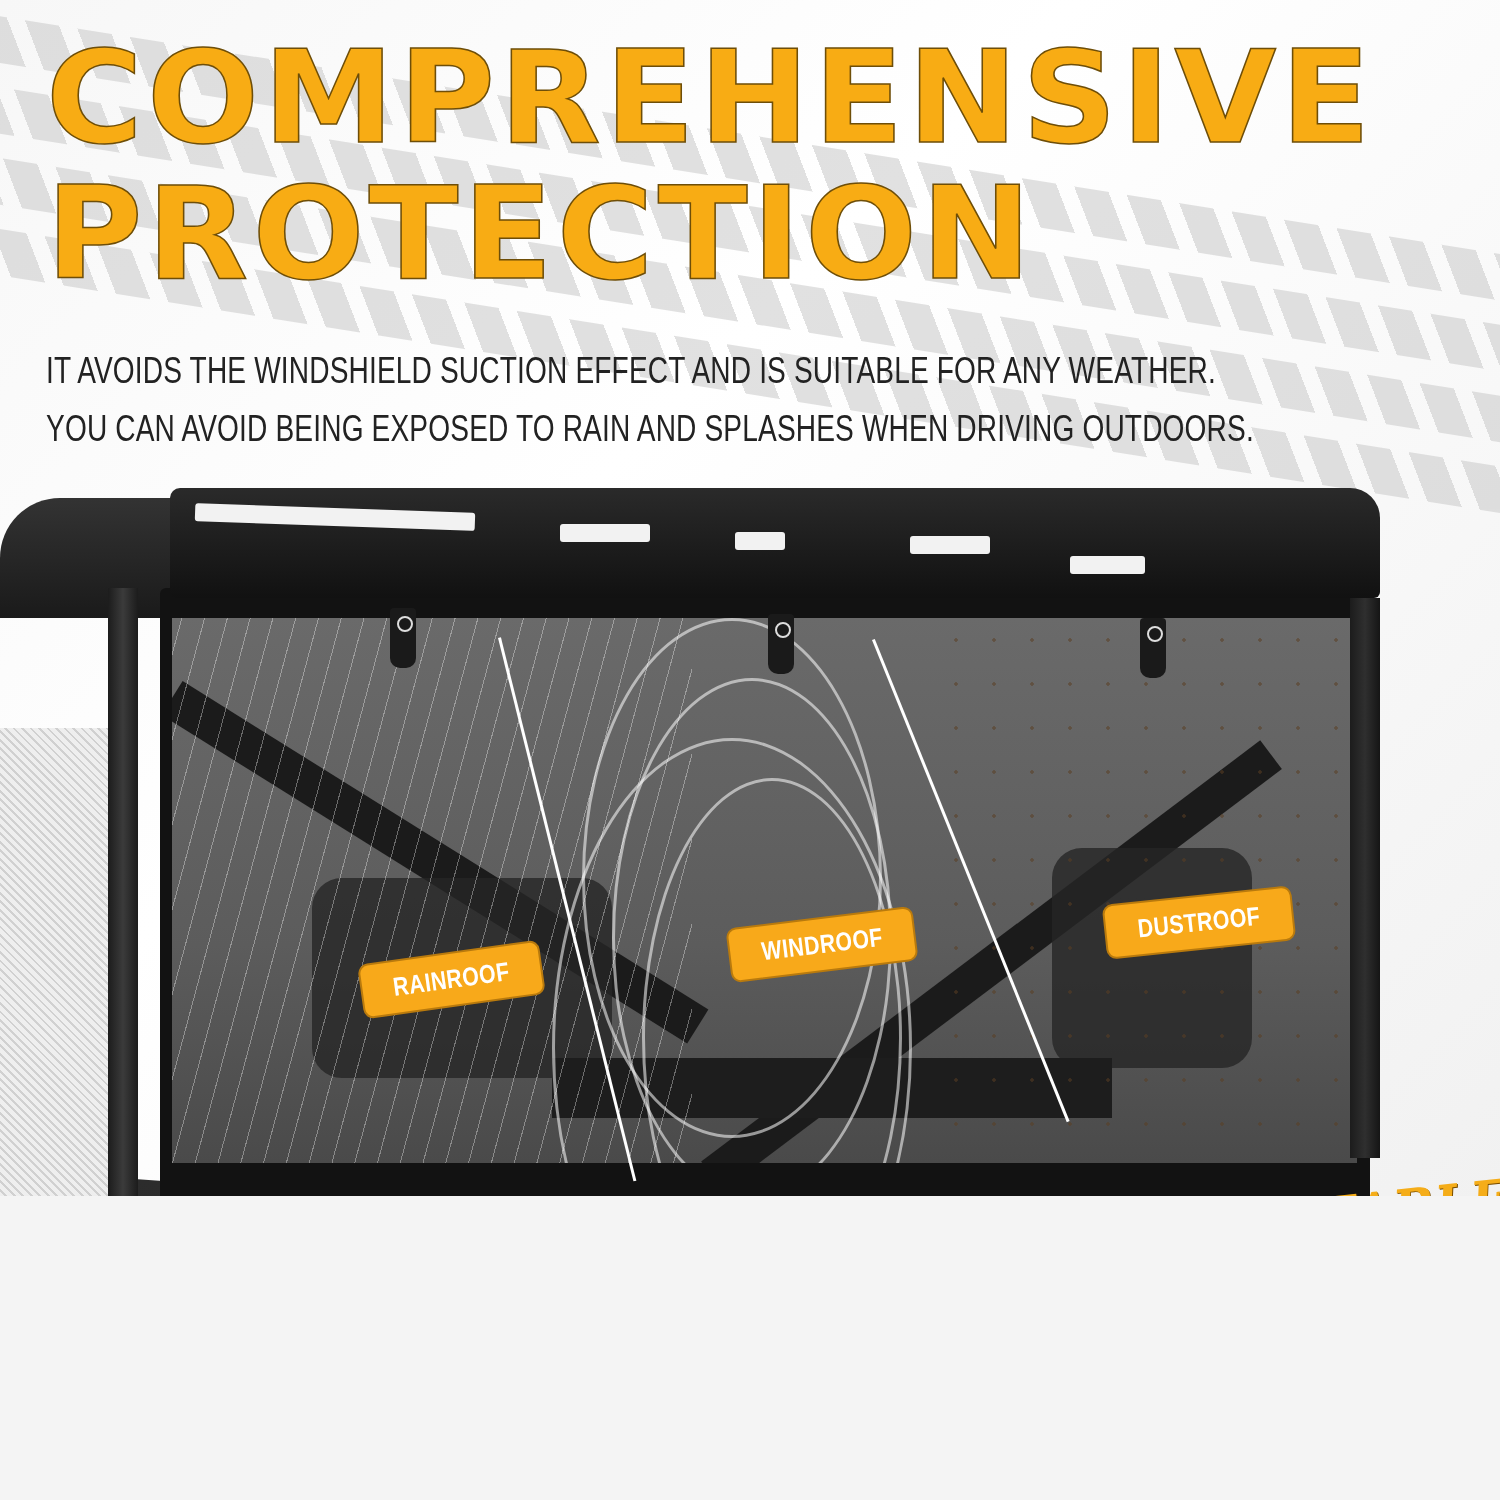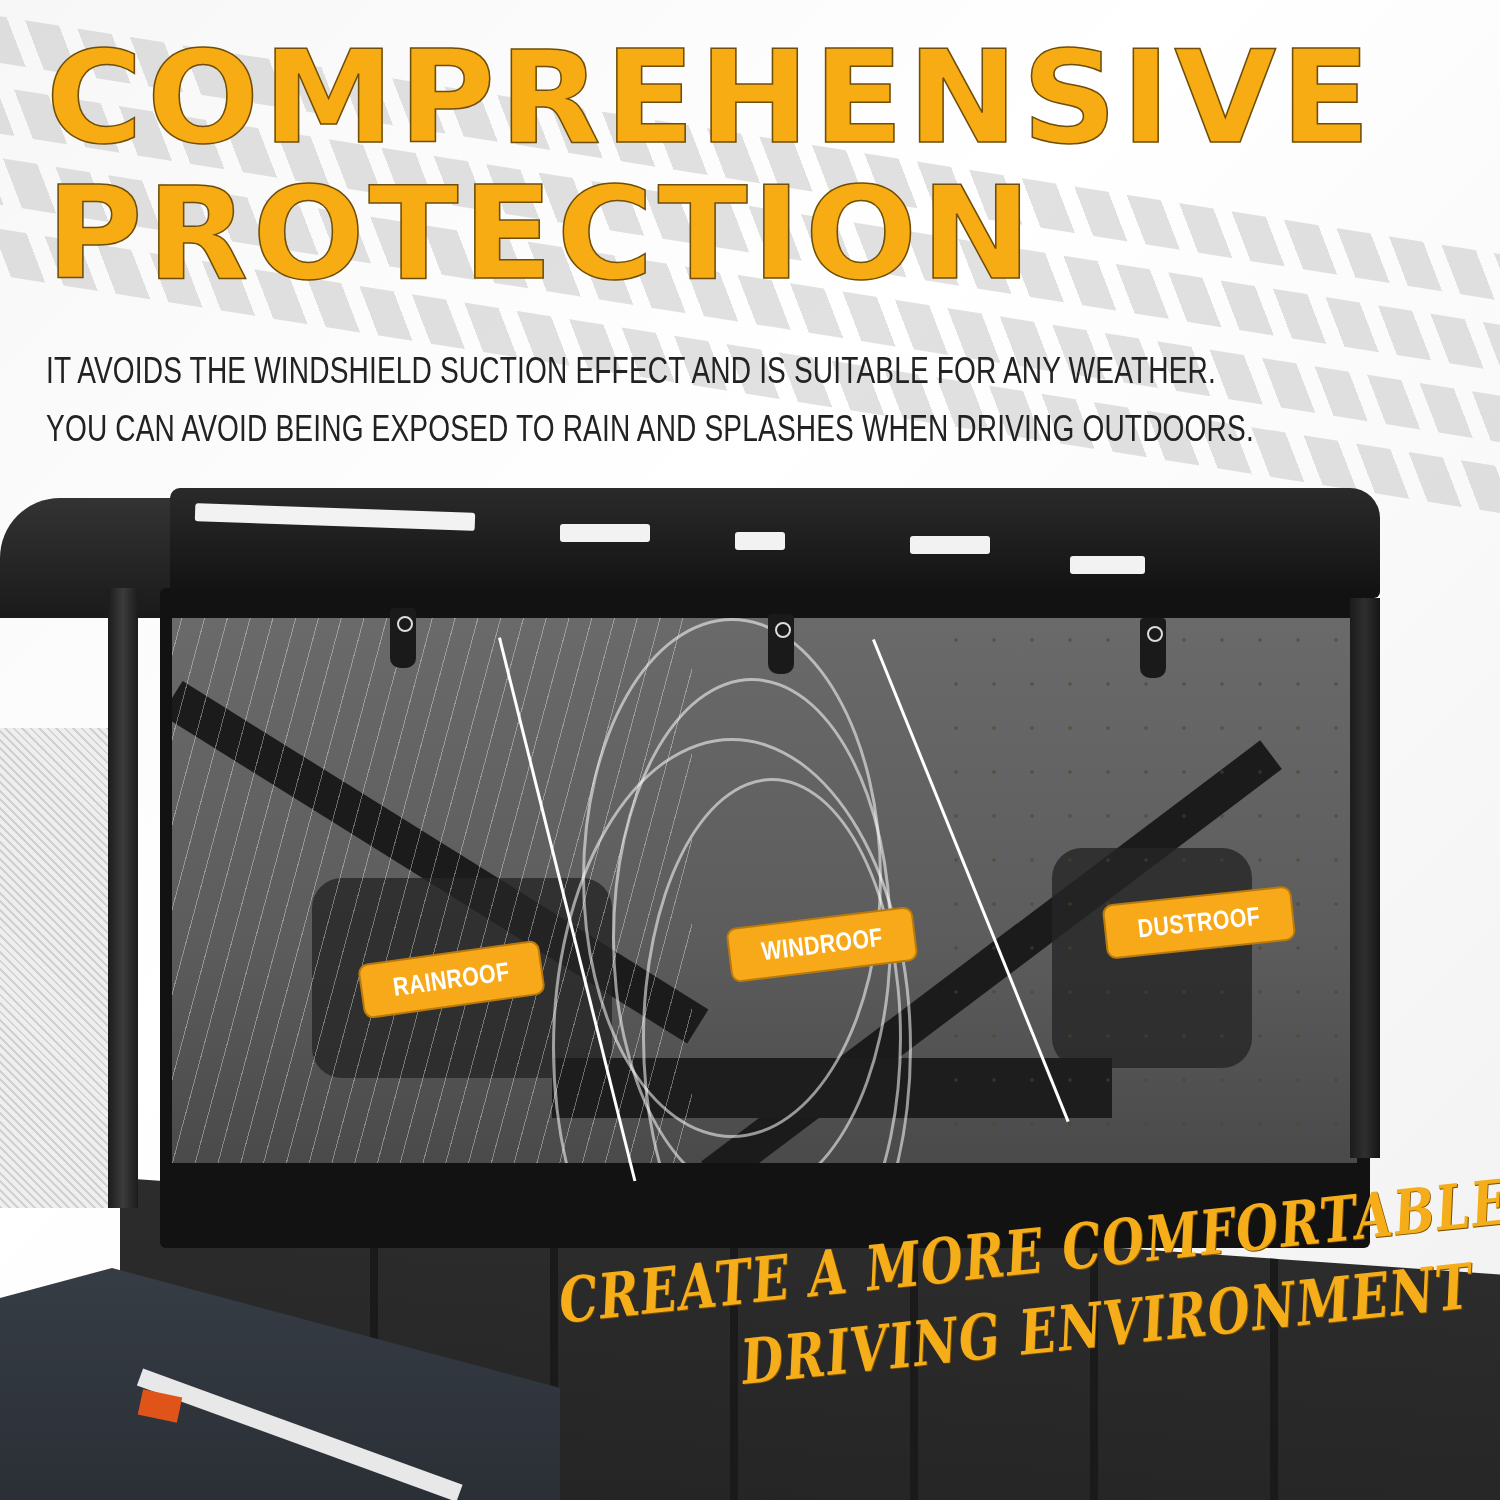--- a/index.html
+++ b/index.html
@@ -1,19 +1,19 @@
 <!DOCTYPE html>
 <html><head>
   <meta charset="utf-8">
   <style>
     * { margin: 0; padding: 0; box-sizing: border-box; }
     html, body { width: 1500px; height: 1500px; overflow: hidden; background: #f4f4f4; }
     body { position: relative; font-family: "Liberation Sans", sans-serif; }
 
-    .page { position: relative; width: 1500px; height: 1500px; overflow: hidden;
+    .page { position: relative; width: 1500px; height: 1196px; overflow: hidden;
       background: linear-gradient(135deg, #f7f7f7 0%, #ffffff 40%, #f1f1f1 100%); }
 
     
     .tire-track { position: absolute; left: -100px; top: -40px; width: 1800px; height: 360px;
       transform: rotate(9deg); transform-origin: left top; opacity: 0.55; }
     .tire-track .band { position: absolute; left: 0; width: 100%; height: 46px;
       background: repeating-linear-gradient(60deg, #c9c9c9 0 30px, transparent 30px 46px); border-radius: 20px; }
 
     
     .headline { position: absolute; left: 46px; top: 30px; z-index: 3;

